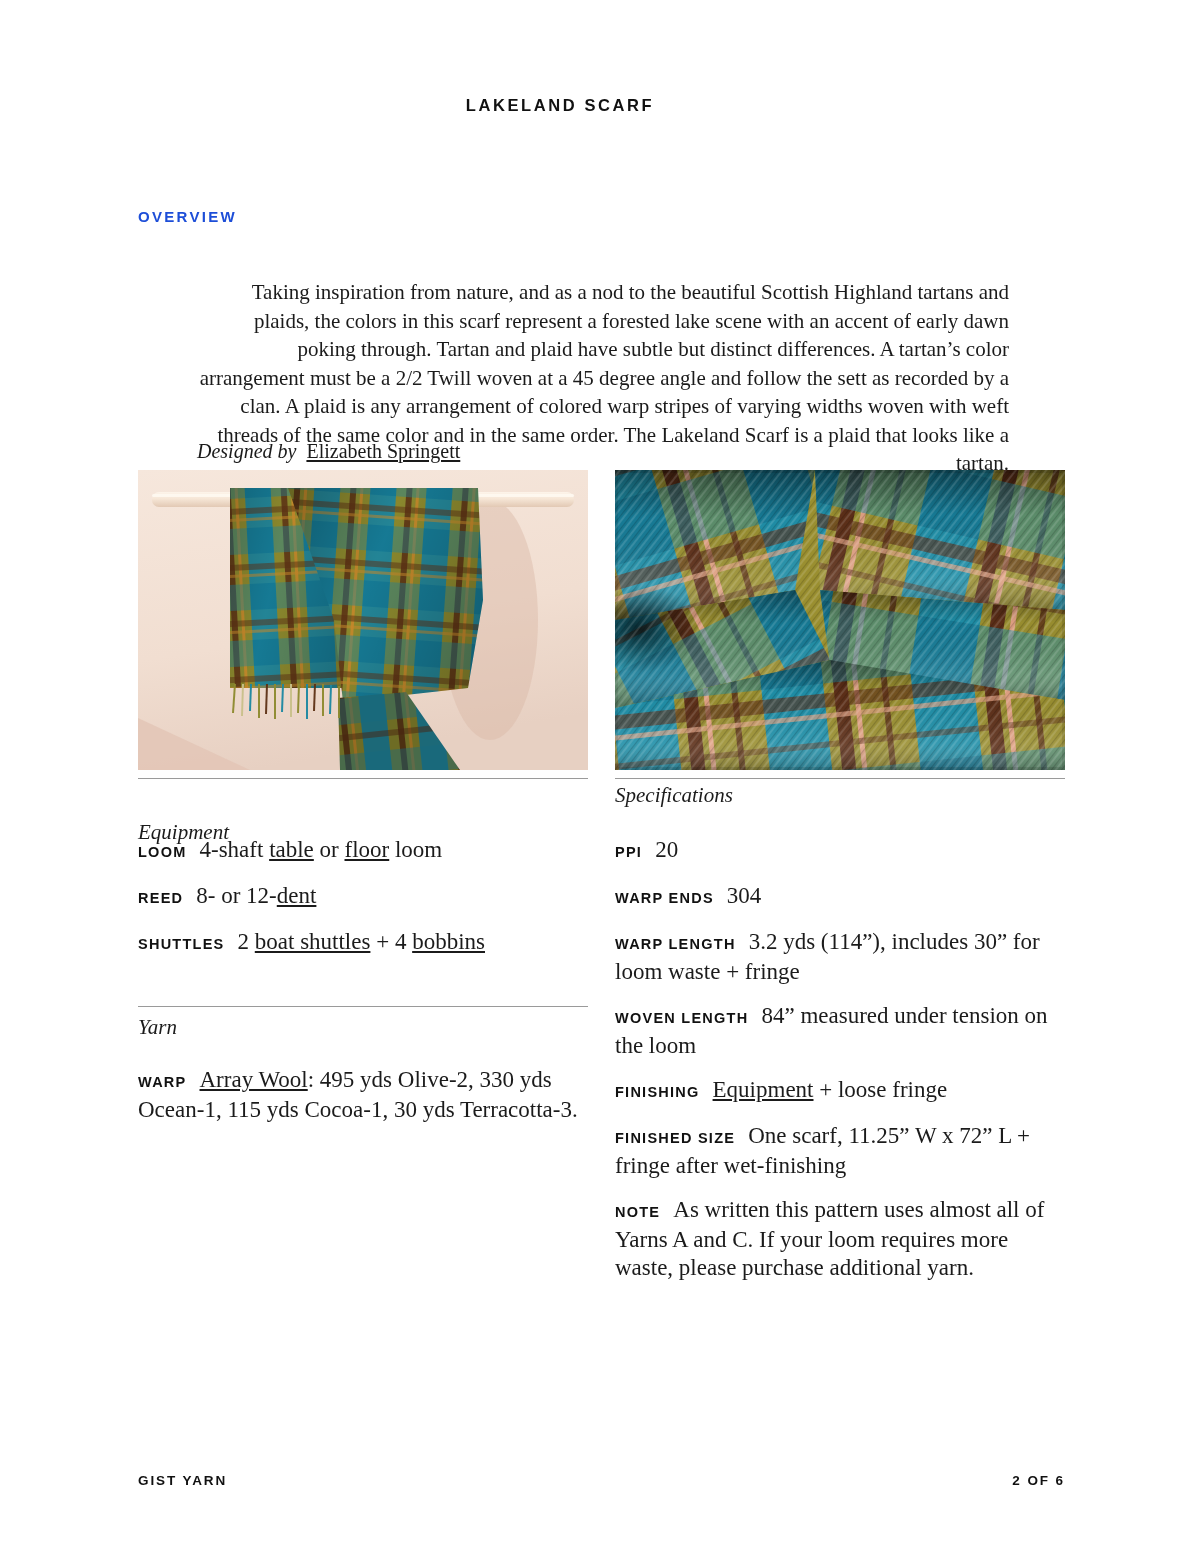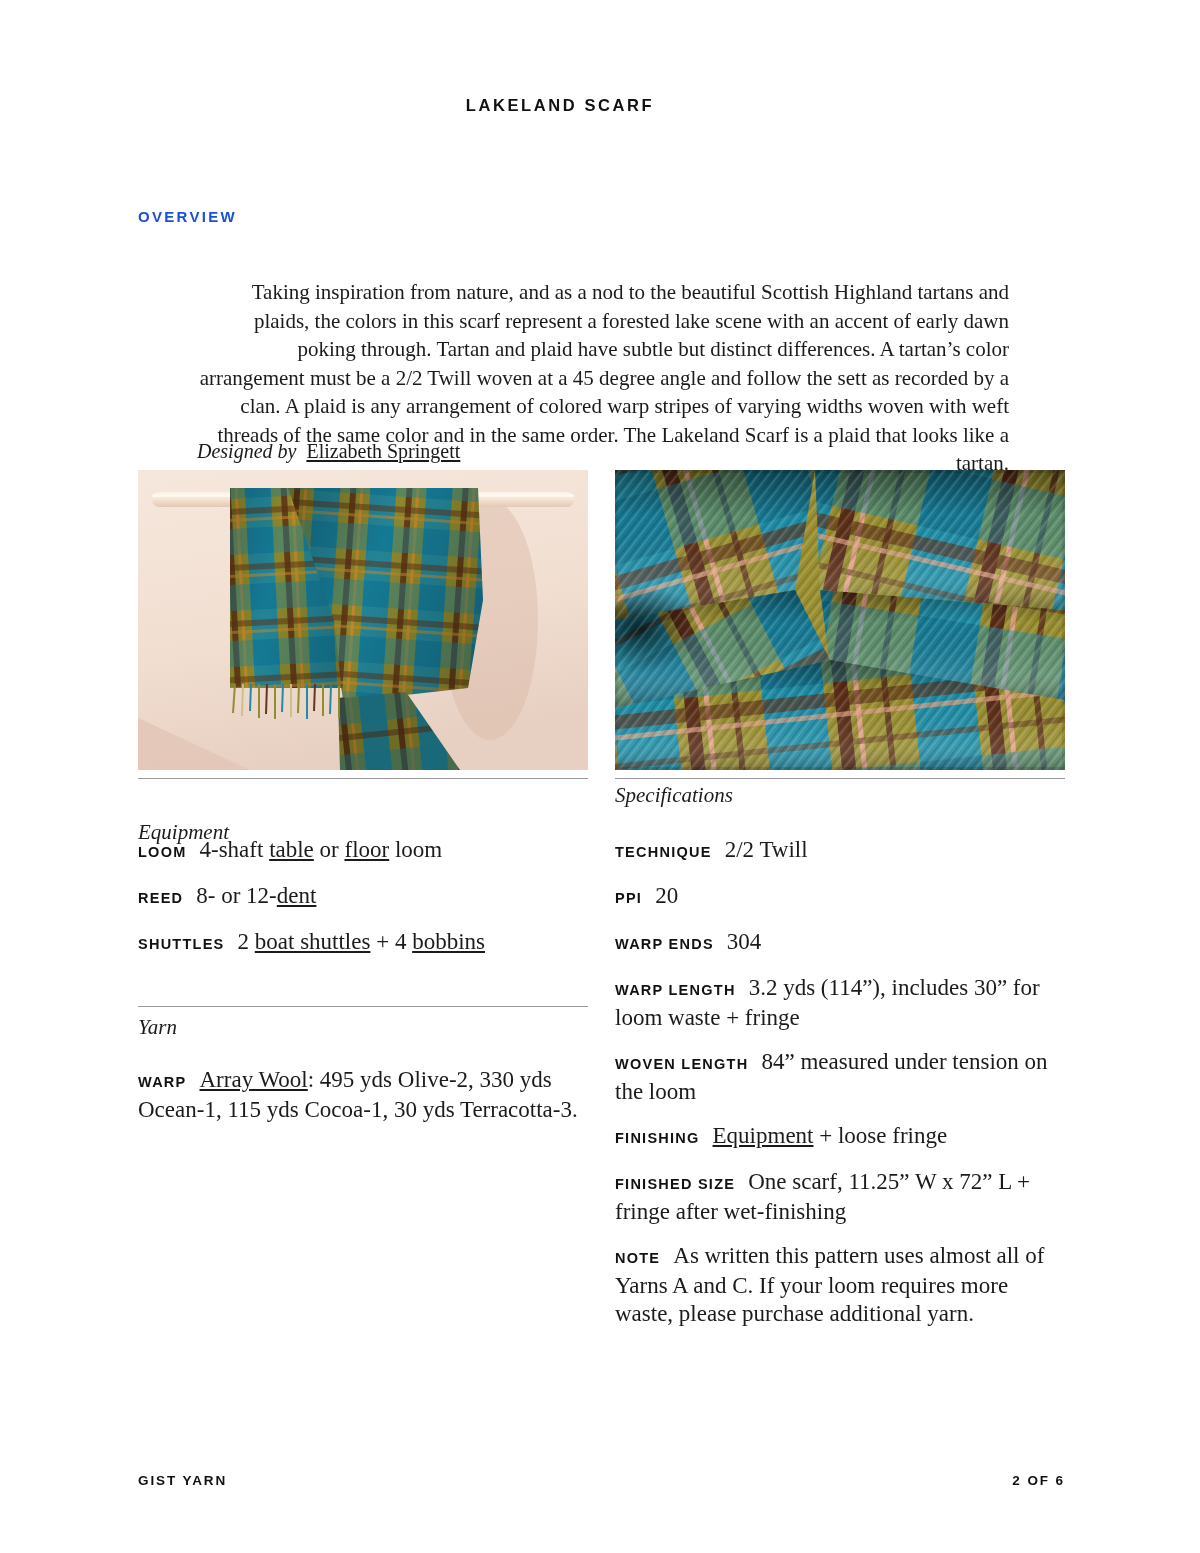--- a/index.html
+++ b/index.html
@@ -348,21 +348,20 @@
       <div class="spec-row"><span class="spec-label">SHUTTLES</span><span class="gap-md"></span><span class="spec-value">2 </span><a class="spec-value lnk">boat shuttles</a><span class="spec-value"> + 4 </span><a class="spec-value lnk">bobbins</a></div>
     </div>
 
   <div class="sub-heading" id="yarn-heading">Yarn</div>
   <div class="speclist" id="yarn-list">
       <div class="spec-row"><span class="spec-label">WARP</span><span class="gap-md"></span><a class="spec-value lnk">Array Wool</a><span class="spec-value">: 495 yds Olive-2, 330 yds Ocean-1, 115 yds Cocoa-1, 30 yds Terracotta-3.</span></div>
     </div>
 
   <div class="sub-heading" id="specs-heading">Specifications</div>
   <div class="speclist" id="specs-list">
-      <div class="spec-row"><span class="spec-label">TECHNIQUE</span><span class="gap-md"></span><span class="spec-value">2/2 Twill</span></div>
       <div class="spec-row"><span class="spec-label">PPI</span><span class="gap-md"></span><span class="spec-value">20</span></div>
       <div class="spec-row"><span class="spec-label">WARP ENDS</span><span class="gap-md"></span><span class="spec-value">304</span></div>
       <div class="spec-row"><span class="spec-label">WARP LENGTH</span><span class="gap-md"></span><span class="spec-value">3.2 yds (114”), includes 30” for loom waste + fringe</span></div>
       <div class="spec-row"><span class="spec-label">WOVEN LENGTH</span><span class="gap-md"></span><span class="spec-value">84” measured under tension on the loom</span></div>
       <div class="spec-row"><span class="spec-label">FINISHING</span><span class="gap-md"></span><a class="spec-value lnk">Equipment</a><span class="spec-value"> + loose fringe</span></div>
       <div class="spec-row"><span class="spec-label">FINISHED SIZE</span><span class="gap-md"></span><span class="spec-value">One scarf, 11.25” W x 72” L + fringe after wet-finishing</span></div>
       <div class="spec-row"><span class="spec-label">NOTE</span><span class="gap-md"></span><span class="spec-value">As written this pattern uses almost all of Yarns A and C. If your loom requires more waste, please purchase additional yarn.</span></div>
     </div>
 
   <div class="footer-text" id="footer-brand">GIST YARN</div>

